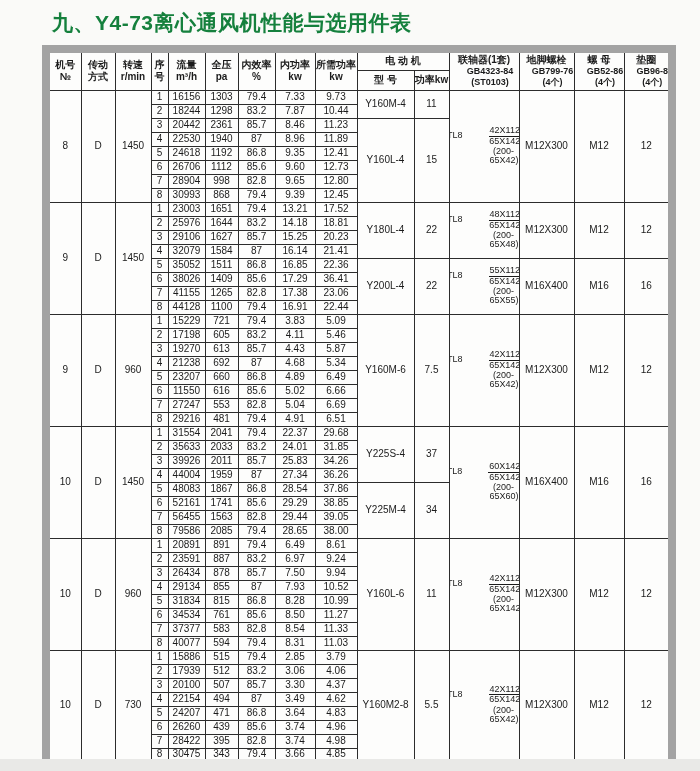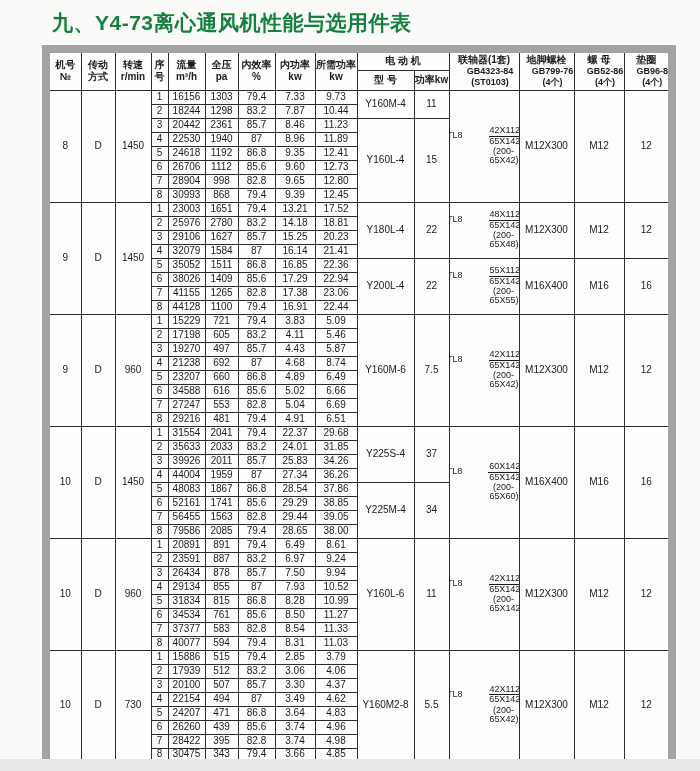--- a/index.html
+++ b/index.html
@@ -258,21 +258,21 @@
           </div>
           <div class="cp-note">(200-65X48)</div>
         </td>
         <td rowspan="4">M12X300</td>
         <td rowspan="4">M12</td>
         <td rowspan="4">12</td>
       </tr>
       <tr>
         <td>2</td>
         <td>25976</td>
-        <td>2780</td>
+        <td>1644</td>
         <td>83.2</td>
         <td>14.18</td>
         <td>18.81</td>
       </tr>
       <tr>
         <td>3</td>
         <td>29106</td>
         <td>1627</td>
         <td>85.7</td>
         <td>15.25</td>
@@ -308,21 +308,21 @@
         <td rowspan="4">M16X400</td>
         <td rowspan="4">M16</td>
         <td rowspan="4">16</td>
       </tr>
       <tr>
         <td>6</td>
         <td>38026</td>
         <td>1409</td>
         <td>85.6</td>
         <td>17.29</td>
-        <td>22.94</td>
+        <td>36.41</td>
       </tr>
       <tr>
         <td>7</td>
         <td>41155</td>
         <td>1265</td>
         <td>82.8</td>
         <td>17.38</td>
         <td>23.06</td>
       </tr>
       <tr>
@@ -363,44 +363,44 @@
         <td>2</td>
         <td>17198</td>
         <td>605</td>
         <td>83.2</td>
         <td>4.11</td>
         <td>5.46</td>
       </tr>
       <tr>
         <td>3</td>
         <td>19270</td>
-        <td>497</td>
+        <td>613</td>
         <td>85.7</td>
         <td>4.43</td>
         <td>5.87</td>
       </tr>
       <tr>
         <td>4</td>
         <td>21238</td>
         <td>692</td>
         <td>87</td>
         <td>4.68</td>
-        <td>8.74</td>
+        <td>5.34</td>
       </tr>
       <tr>
         <td>5</td>
         <td>23207</td>
         <td>660</td>
         <td>86.8</td>
         <td>4.89</td>
         <td>6.49</td>
       </tr>
       <tr>
         <td>6</td>
-        <td>34588</td>
+        <td>11550</td>
         <td>616</td>
         <td>85.6</td>
         <td>5.02</td>
         <td>6.66</td>
       </tr>
       <tr>
         <td>7</td>
         <td>27247</td>
         <td>553</td>
         <td>82.8</td>

